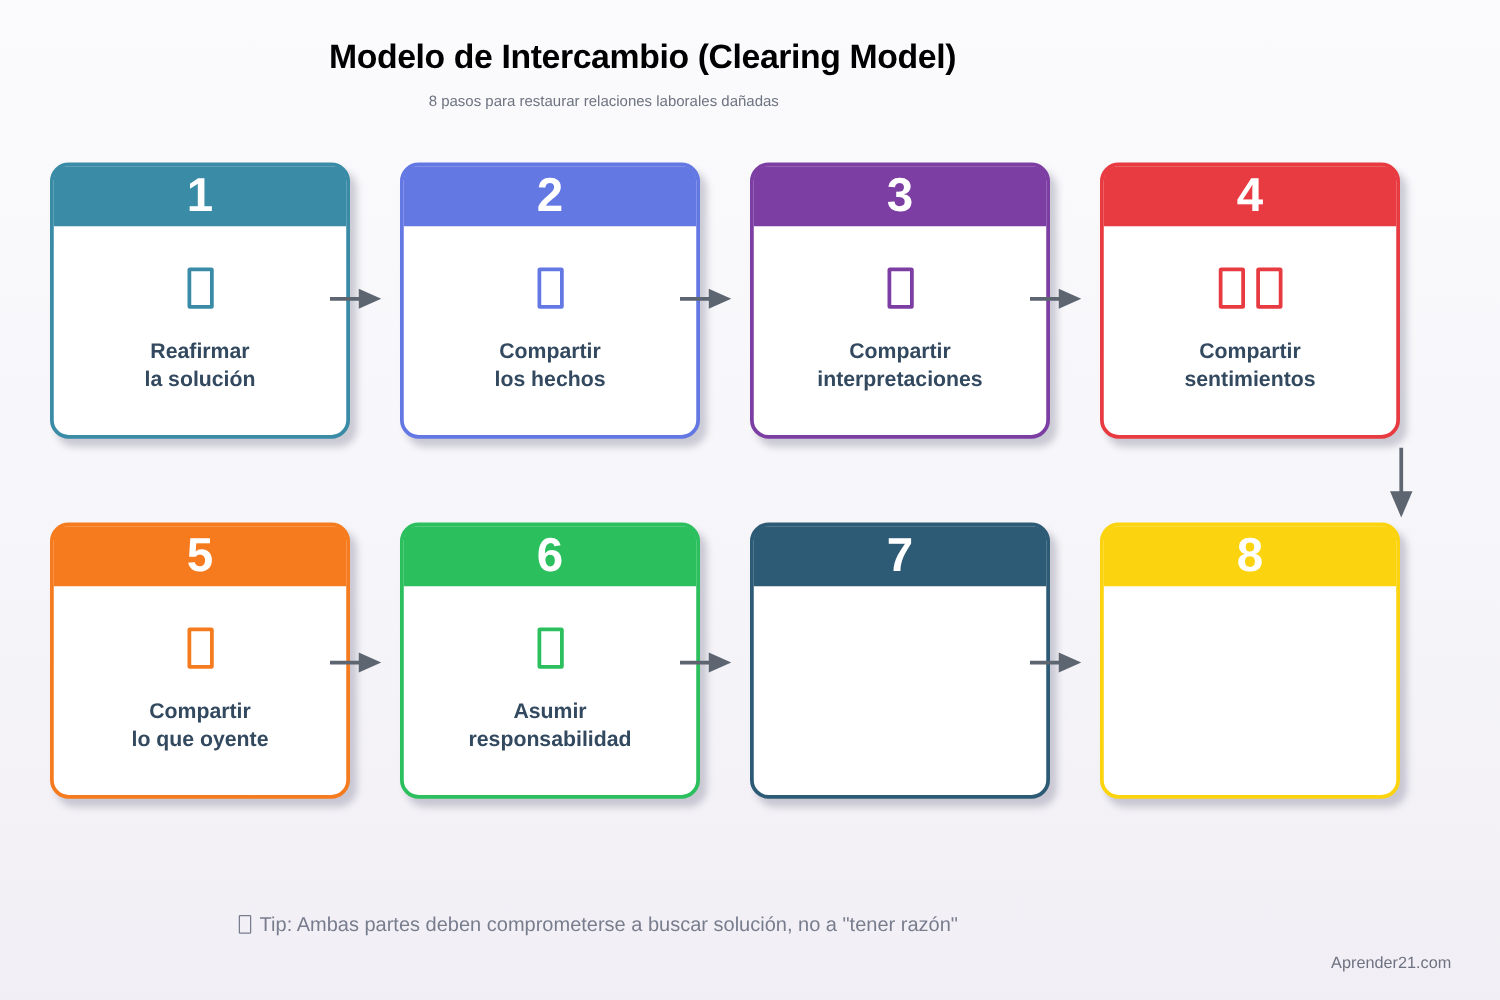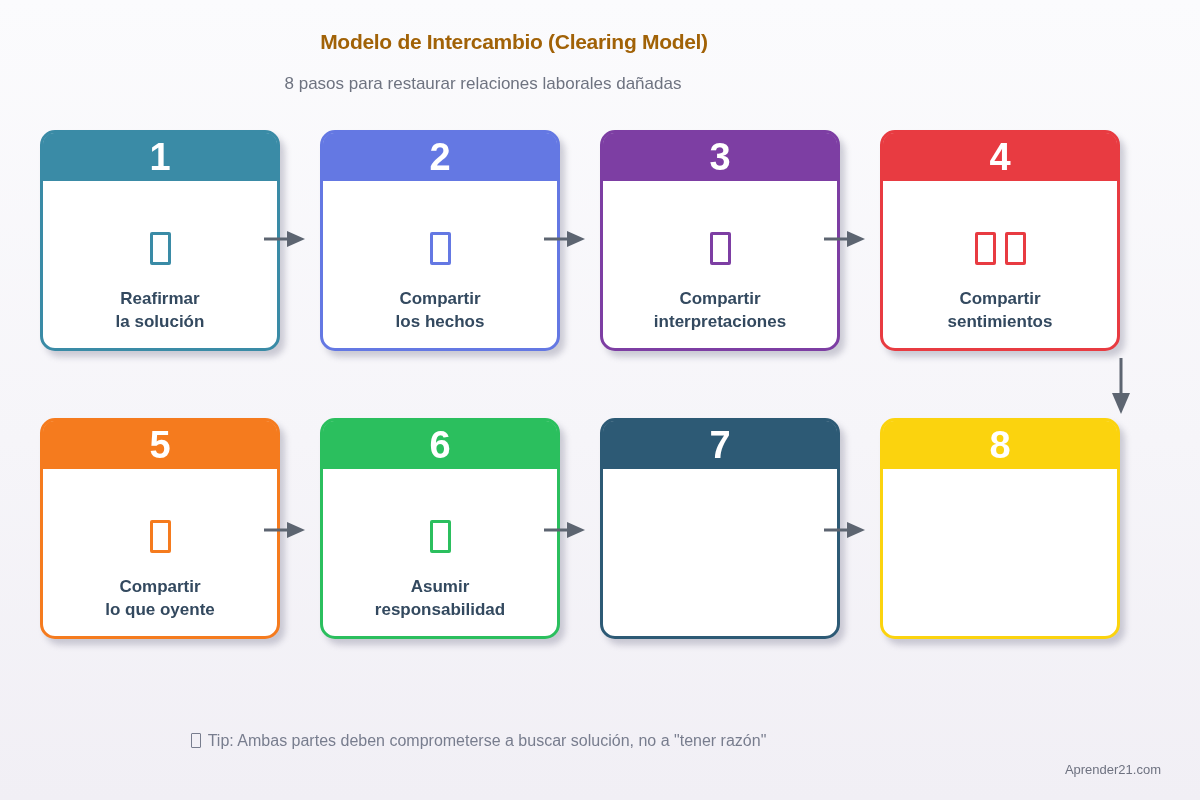--- a/index.html
+++ b/index.html
@@ -5,43 +5,43 @@
   * { margin:0; padding:0; box-sizing:border-box; }
   html,body { width:1200px; height:800px; }
   body {
     position:relative;
     overflow:hidden;
     font-family:"Liberation Sans", sans-serif;
     background:linear-gradient(180deg, #fbfbfd 0%, #f6f5f9 55%, #f1eff5 100%);
   }
   .title {
     position:absolute; top:30px; left:0; width:1028px;
-    text-align:center; font-size:21px; font-weight:bold; color:#a16207;
+    text-align:center; font-size:27px; font-weight:bold; color:#000000;
     letter-spacing:-0.3px;
   }
   .subtitle {
     position:absolute; top:74px; left:0; width:966px;
-    text-align:center; font-size:17px; color:#6e7380;
+    text-align:center; font-size:12px; color:#6e7380;
   }
   .card {
     position:absolute; width:240px; height:221px;
     background:#ffffff; border:3px solid #888;
     border-radius:15px;
     box-shadow:5px 6px 6px rgba(110,110,135,0.32);
   }
   .card-header {
     height:48px; border-radius:11px 11px 0 0;
     display:flex; align-items:center; justify-content:center;
   }
   .card-number {
     color:#ffffff; font-size:38px; font-weight:bold; line-height:1;
   }
   .card-body {
     display:flex; flex-direction:column; align-items:center;
-    padding-top:51px;
+    padding-top:33px;
   }
   .icon-wrap { display:flex; gap:9px; height:33px; }
   .tofu {
     display:inline-block; width:21px; height:33px;
     border:3px solid currentColor; border-radius:2px;
   }
   .card-label {
     margin-top:22px; text-align:center;
     font-size:17px; font-weight:bold; line-height:23px; color:#33495f;
   }

